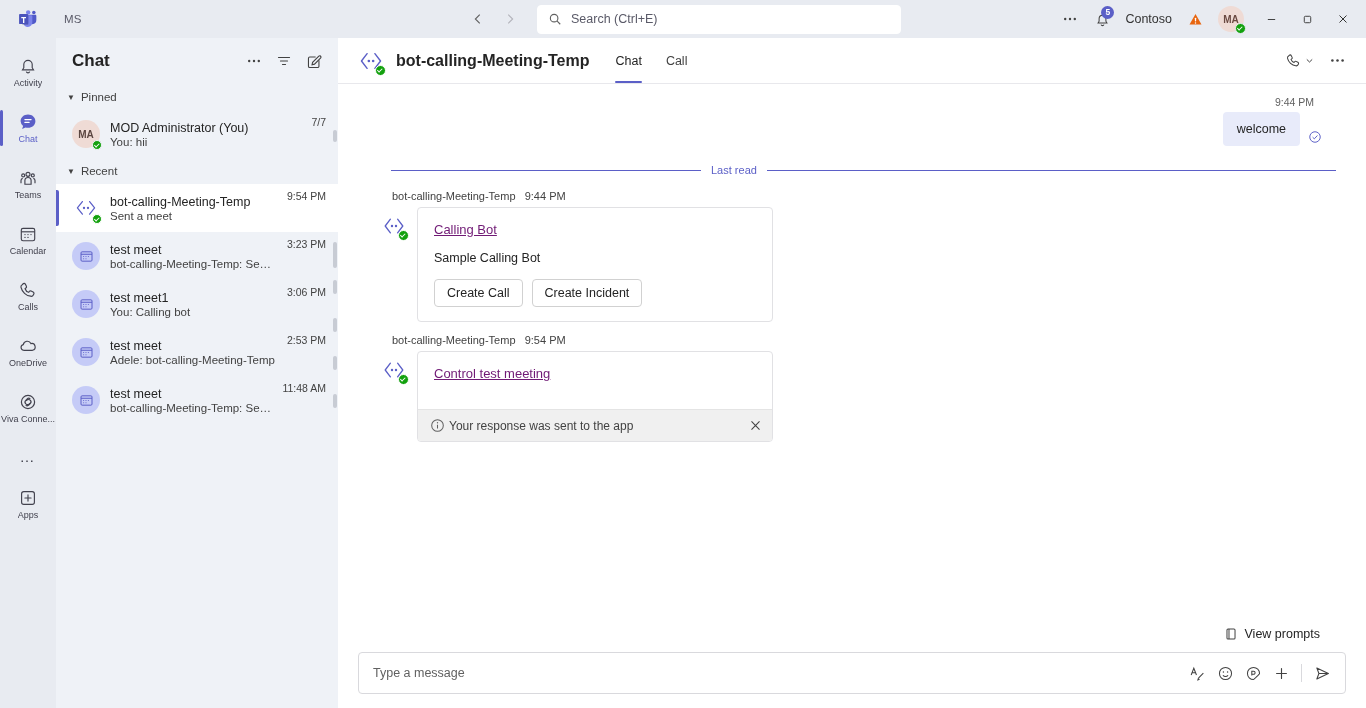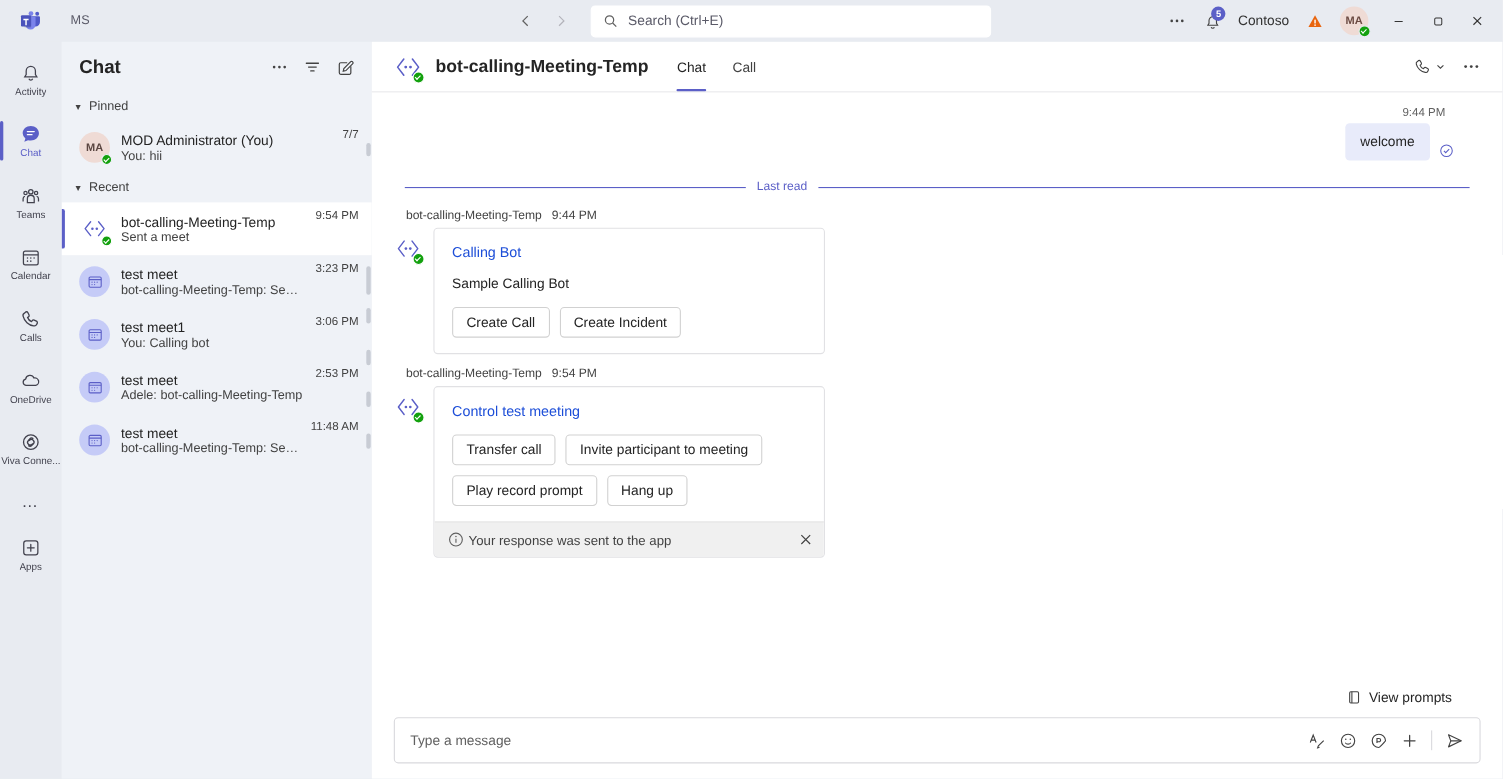--- a/index.html
+++ b/index.html
@@ -140,21 +140,21 @@
   }
   .mh-tab.active { color: #242424; }
   .mh-tab.active::after {
     content: ""; position: absolute; left: 10px; right: 10px; bottom: 0; height: 2px;
     background: #5b5fc7; border-radius: 2px;
   }
   .mh-right { margin-left: auto; display: flex; align-items: center; gap: 4px; }
   .mh-btn { height: 30px; min-width: 30px; padding: 0 4px; display: flex; align-items: center; justify-content: center;
             gap: 3px; color: #424242; cursor: pointer; border-radius: 4px; }
 
-  .thread { flex: 1; overflow: hidden; padding: 12px 20px 0 20px; position: relative; }
+  .thread { flex: 1; overflow: hidden; padding: 12px 20px 0 20px; position: relative; margin-left: 23px; }
 
   .msg-out { display: flex; flex-direction: column; align-items: flex-end; padding-right: 24px; }
   .msg-time-right { font-size: 10.5px; color: #616161; margin-bottom: 4px; margin-right: 8px; }
   .bubble-wrap { display: flex; align-items: flex-end; gap: 8px; }
   .bubble {
     background: #e8ebfa; color: #242424; font-size: 12.5px; line-height: 18px;
     padding: 8px 14px; border-radius: 4px; max-width: 420px;
   }
   .read-ico { color: #5b5fc7; width: 14px; height: 14px; margin-bottom: 2px; }
 
@@ -166,21 +166,21 @@
   .msg-in { margin-bottom: 6px; }
   .msg-meta { font-size: 11px; color: #424242; margin-left: 11px; margin-bottom: 5px; }
   .msg-body { display: flex; gap: 10px; align-items: flex-start; }
   .msg-av { width: 26px; height: 26px; flex: 0 0 26px; position: relative; display: flex; align-items: center; justify-content: center; margin-top: 6px; }
   .msg-av .presence { border-color: #fff; width: 11px; height: 11px; }
   .card {
     border: 1px solid #e1e1e4; border-radius: 4px; background: #fff;
     width: 356px; overflow: hidden;
   }
   .card-inner { padding: 14px 16px 14px 16px; }
-  .card-title { font-size: 13px; color: #1d4ed8; margin-bottom: 14px; }
+  .card-title { font-size: 13px; color: #701a75; margin-bottom: 14px; text-decoration: underline; }
   .card-sub { font-size: 12.5px; color: #242424; margin-bottom: 14px; }
   .card-btns { display: flex; flex-wrap: wrap; gap: 9px; }
   .cbtn {
     border: 1px solid #d1d1d1; border-radius: 4px; background: #fff;
     font-size: 12.5px; color: #242424; padding: 6px 12px; cursor: pointer;
     font-family: "Liberation Sans", sans-serif; white-space: nowrap;
   }
   .card-note {
     background: #f0f0f0; border-top: 1px solid #e4e4e4;
     display: flex; align-items: center; gap: 4px; padding: 8px 10px 8px 12px;
@@ -634,26 +634,20 @@
                 <path d="M8.4 5.2L3.2 12l5.2 6.8" fill="none" stroke="#5b5fc7" stroke-width="1.3" stroke-linecap="round" stroke-linejoin="round"></path>
                 <path d="M15.6 5.2L20.8 12l-5.2 6.8" fill="none" stroke="#5b5fc7" stroke-width="1.3" stroke-linecap="round" stroke-linejoin="round"></path>
                 <circle cx="10" cy="12" r="1.2" fill="#5b5fc7"></circle>
                   <circle cx="14" cy="12" r="1.2" fill="#5b5fc7"></circle>
               </svg>
               <span class="presence"></span>
             </div>
             <div class="card">
               <div class="card-inner">
                 <div class="card-title">Control test meeting</div>
-                <div class="card-btns">
-                  <button class="cbtn">Transfer call</button>
-                  <button class="cbtn">Invite participant to meeting</button>
-                  <button class="cbtn">Play record prompt</button>
-                  <button class="cbtn">Hang up</button>
-                </div>
               </div>
               <div class="card-note">
                 <span>
                   <svg width="15" height="15" viewBox="0 0 16 16" fill="none" stroke="#616161" stroke-width="1.1">
                       <circle cx="8" cy="8" r="6.2"></circle>
                       <path d="M8 7.2v4"></path>
                       <circle cx="8" cy="5.1" r=".75" fill="#616161" stroke="none"></circle>
                     </svg>
                 </span>
                 <span>Your response was sent to the app</span>

